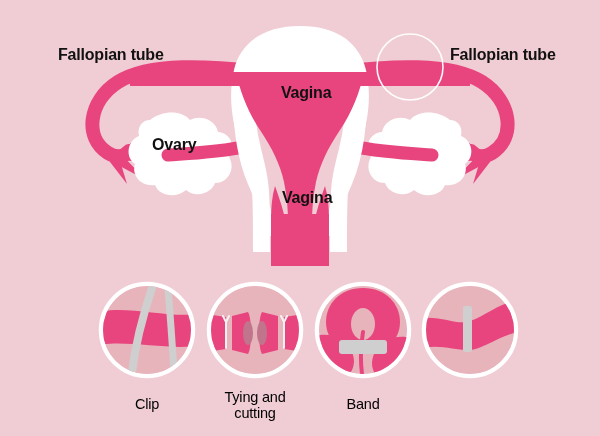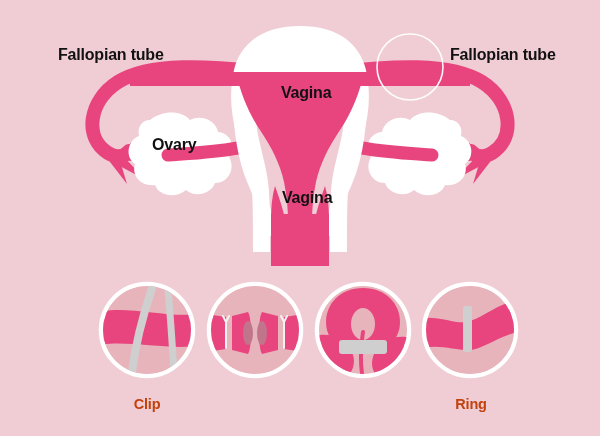--- a/index.html
+++ b/index.html
@@ -35,23 +35,23 @@
     white-space: nowrap;
     letter-spacing: -0.2px;
     line-height: 1.08;
   }
   .anno-label.sz-15 { font-size: 16px; }
   .method-label {
     position: absolute;
     width: 130px;
     text-align: center;
     font-family: "Liberation Sans", sans-serif;
-    font-weight: bold;
+    font-weight: normal;
     font-size: 14.5px;
-    color: #c2410c;
+    color: #000000;
     line-height: 1.12;
     letter-spacing: -0.2px;
   }
   #lbl-fallopian-left  { left: 58px;  top: 46px; }
   #lbl-fallopian-right { left: 450px; top: 46px; }
   #lbl-uterus          { left: 281px; top: 84px; }
   #lbl-ovary           { left: 152px; top: 136px; }
   #lbl-vagina          { left: 282px; top: 189px; }
   #lbl-clip    { left: 82px;  top: 396px; }
   #lbl-tying   { left: 190px; top: 389px; }
@@ -279,17 +279,21 @@
   <div class="anno-label sz-15" id="lbl-fallopian-right">Fallopian tube</div>
 
   <div class="anno-label sz-15" id="lbl-uterus">Vagina</div>
 
   <div class="anno-label sz-15" id="lbl-ovary">Ovary</div>
 
   <div class="anno-label sz-15" id="lbl-vagina">Vagina</div>
 
   <div class="method-label" id="lbl-clip">Clip</div>
 
-
-
-  <div class="method-label" id="lbl-ring">Ring</div>
+  <div class="method-label" id="lbl-tying">
+    <span>Tying and</span><br>
+    <span>cutting</span>
+  </div>
+
+  <div class="method-label" id="lbl-band">Band</div>
+
 
 </div>
 
 </body></html>

